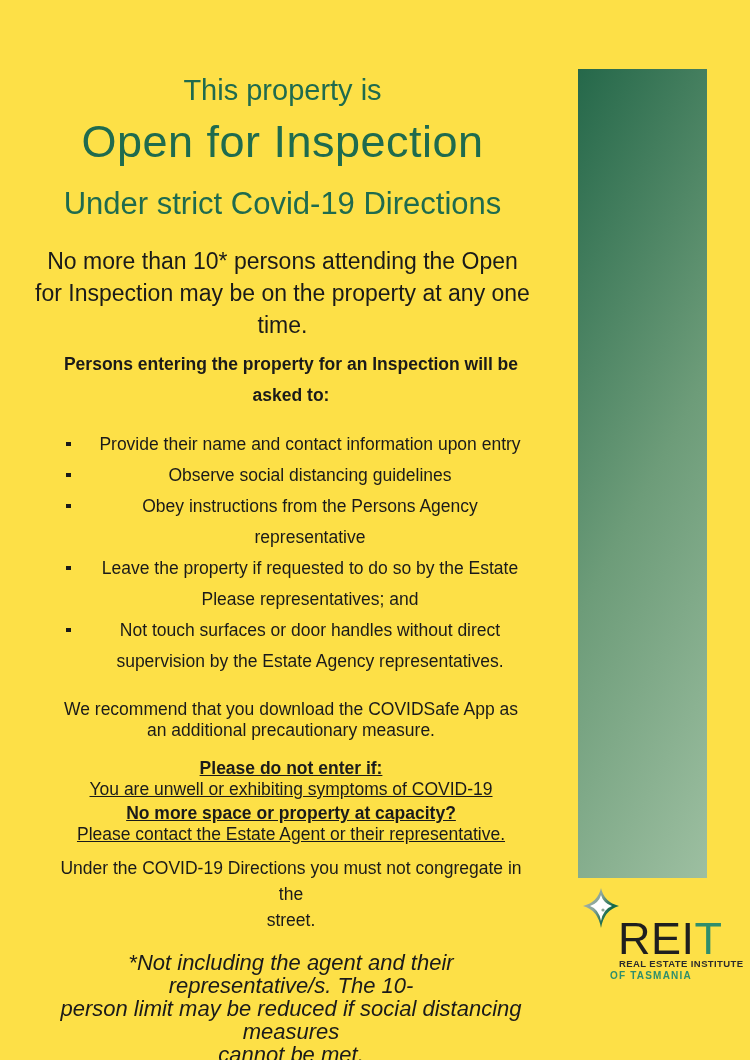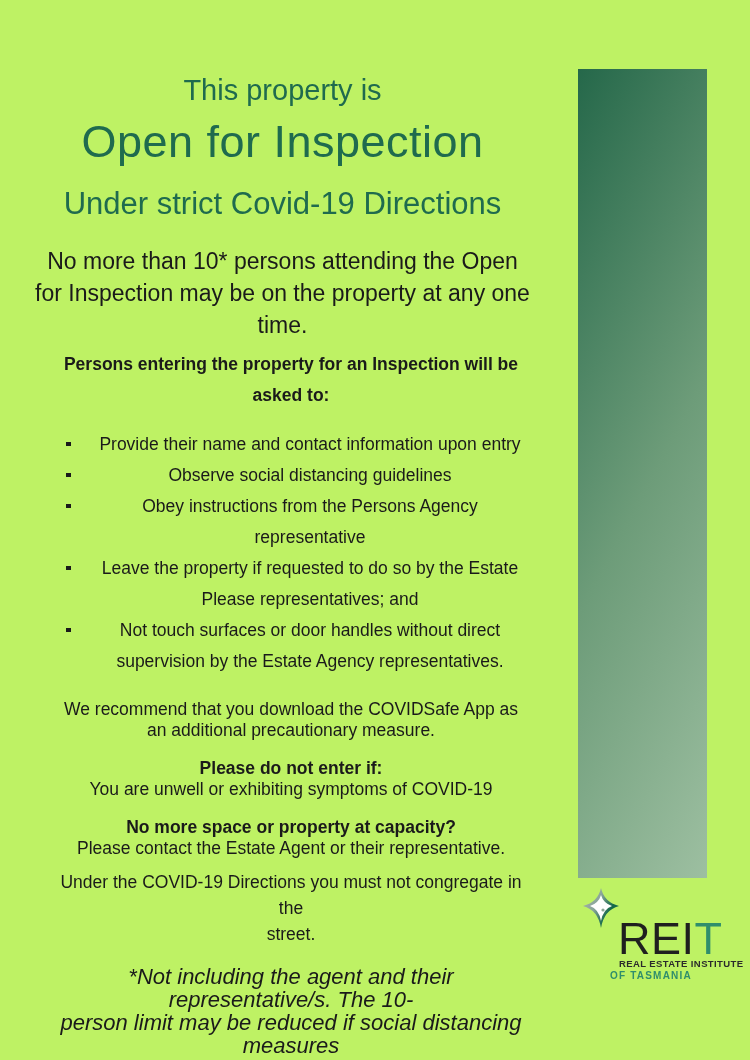--- a/index.html
+++ b/index.html
@@ -1,19 +1,19 @@
 <!DOCTYPE html>
 <html><head>
 <meta charset="utf-8">
 <style>
   html,body { margin:0; padding:0; background:#ffffff; }
   .page {
     position:relative;
     width:750px; height:1060px;
-    background:#bef264;
+    background:#fde047;
     font-family:"Liberation Sans", sans-serif;
     color:#1a1a1a;
     overflow:hidden;
   }
   .content {
     position:absolute; left:0; top:0;
     width:565px;
     padding-top:74px;
   }
   .h-green { color:#1f6b4e; text-align:center; font-weight:400; margin:0; }
@@ -46,21 +46,21 @@
     content:"";
     position:absolute; left:19px; top:13px;
     width:4.5px; height:4.5px;
     background:#1a1a1a;
   }
   .recommend {
     font-weight:normal; line-height:21px;
     white-space:pre-line;
     margin-top:22px;
   }
-  .pair { margin-top:17px; line-height:21px; }
+  .pair { margin-top:3px; line-height:21px;text-decoration:underline; }
   .pair .pair-head { font-weight:bold; }
   .street { margin-top:10px; line-height:26px; white-space:pre-line; }
   .footnote {
     font-style:italic;
     font-size:22px; line-height:23px;
     white-space:pre-line;
     margin-top:6px;
   }
   .gradient-bar {
     position:absolute;

